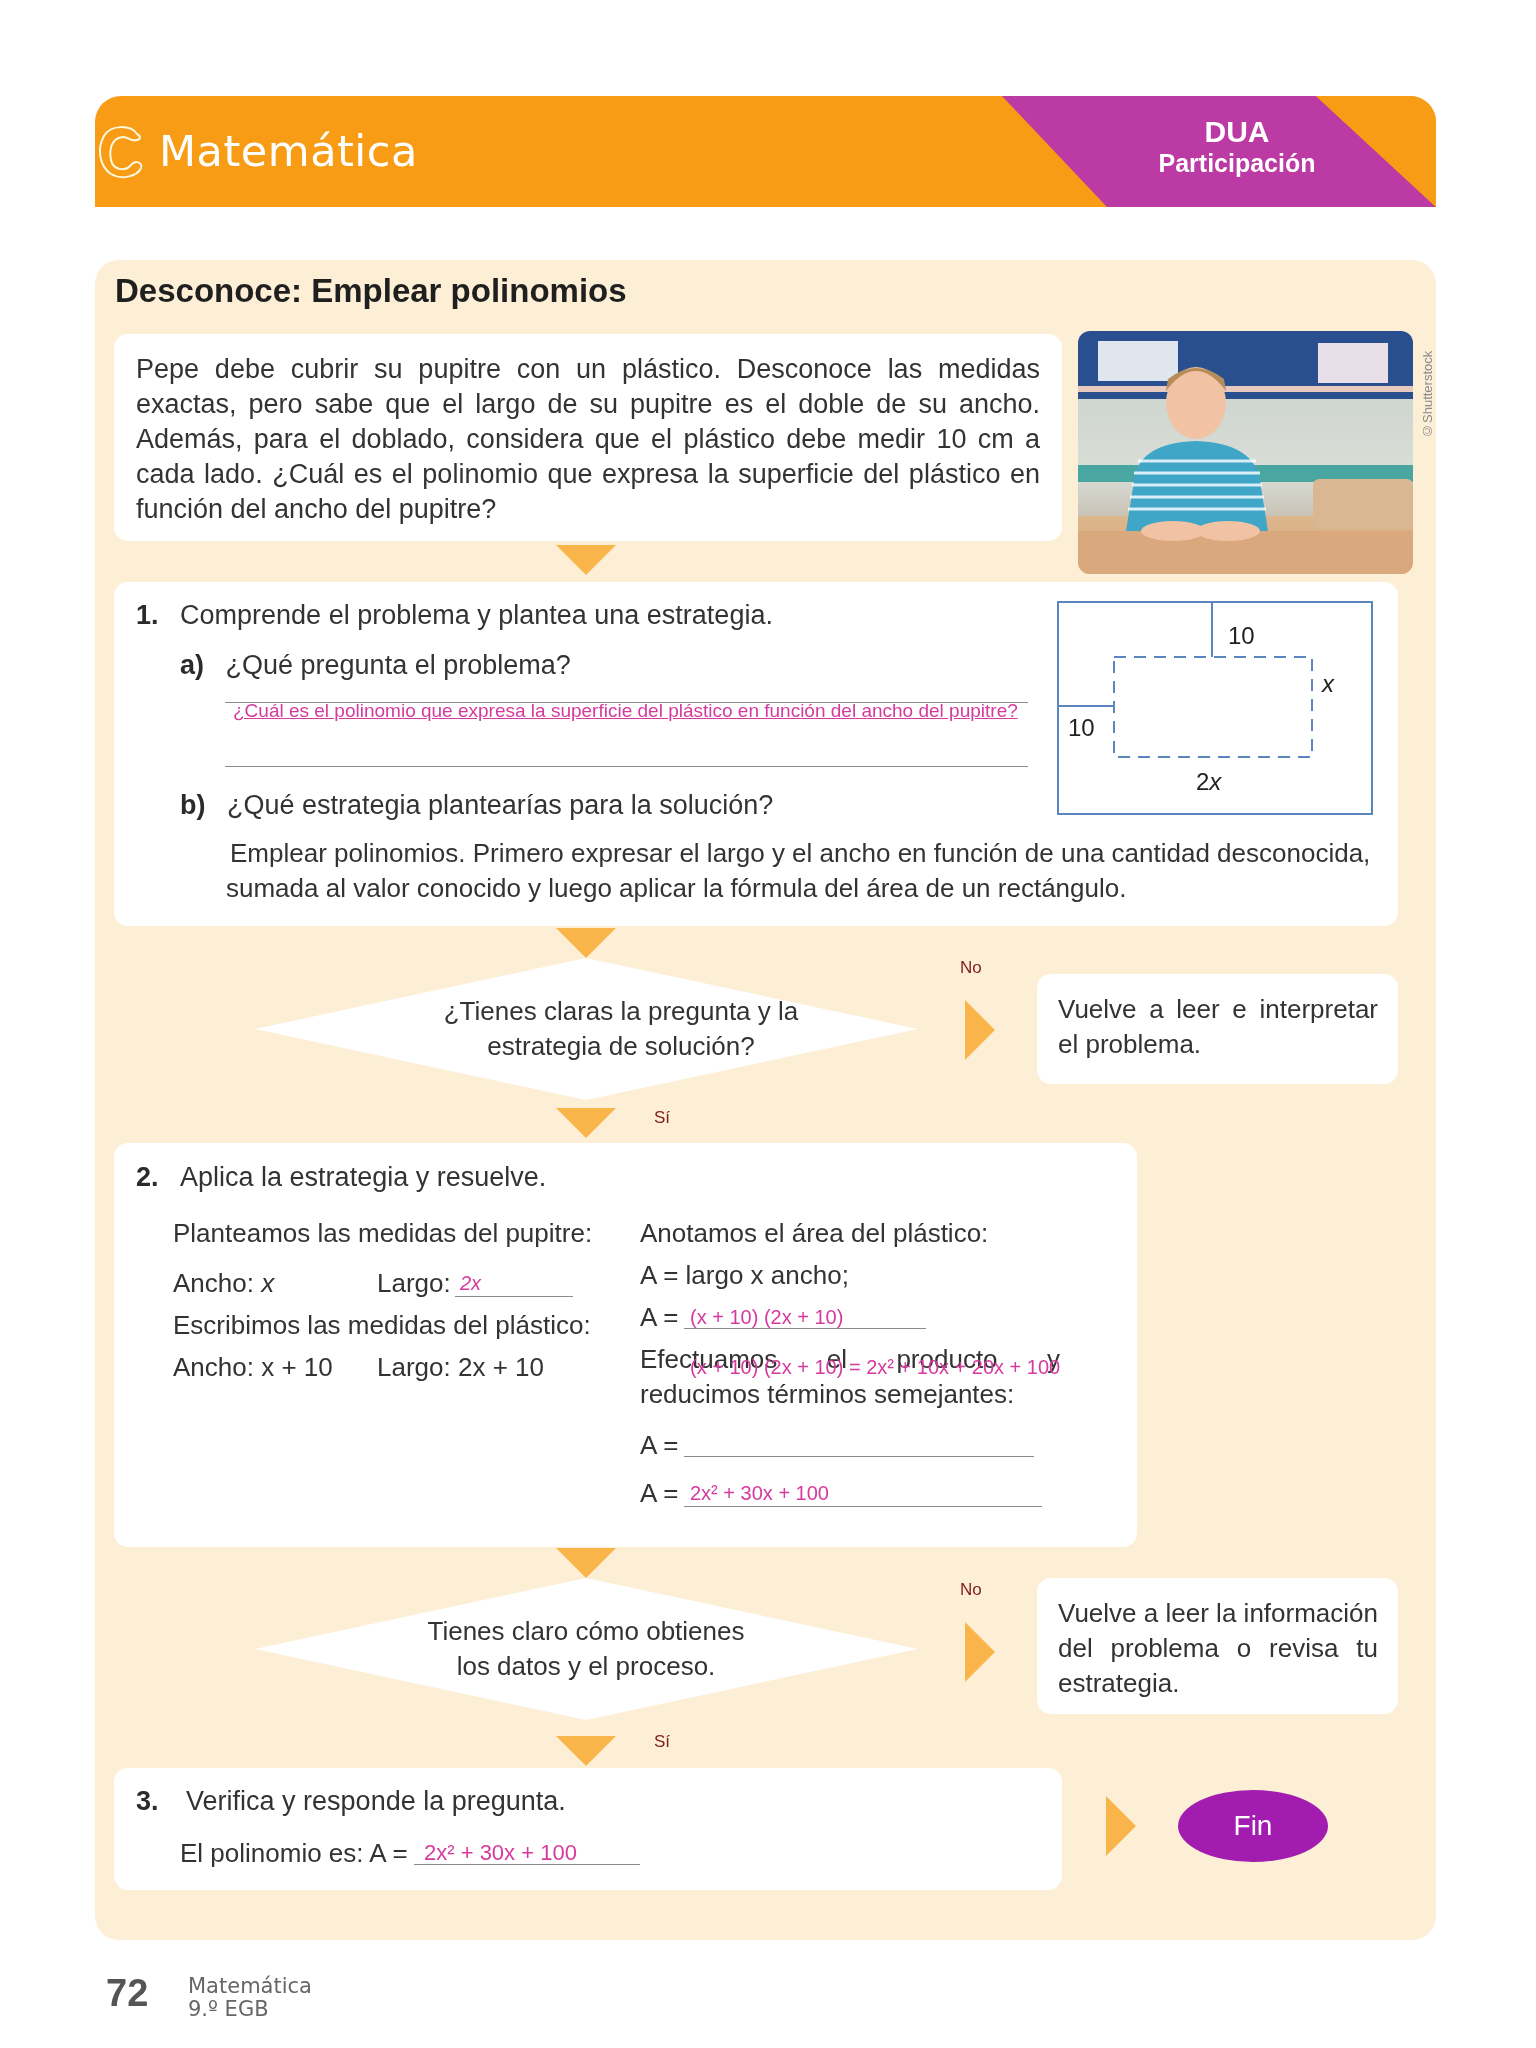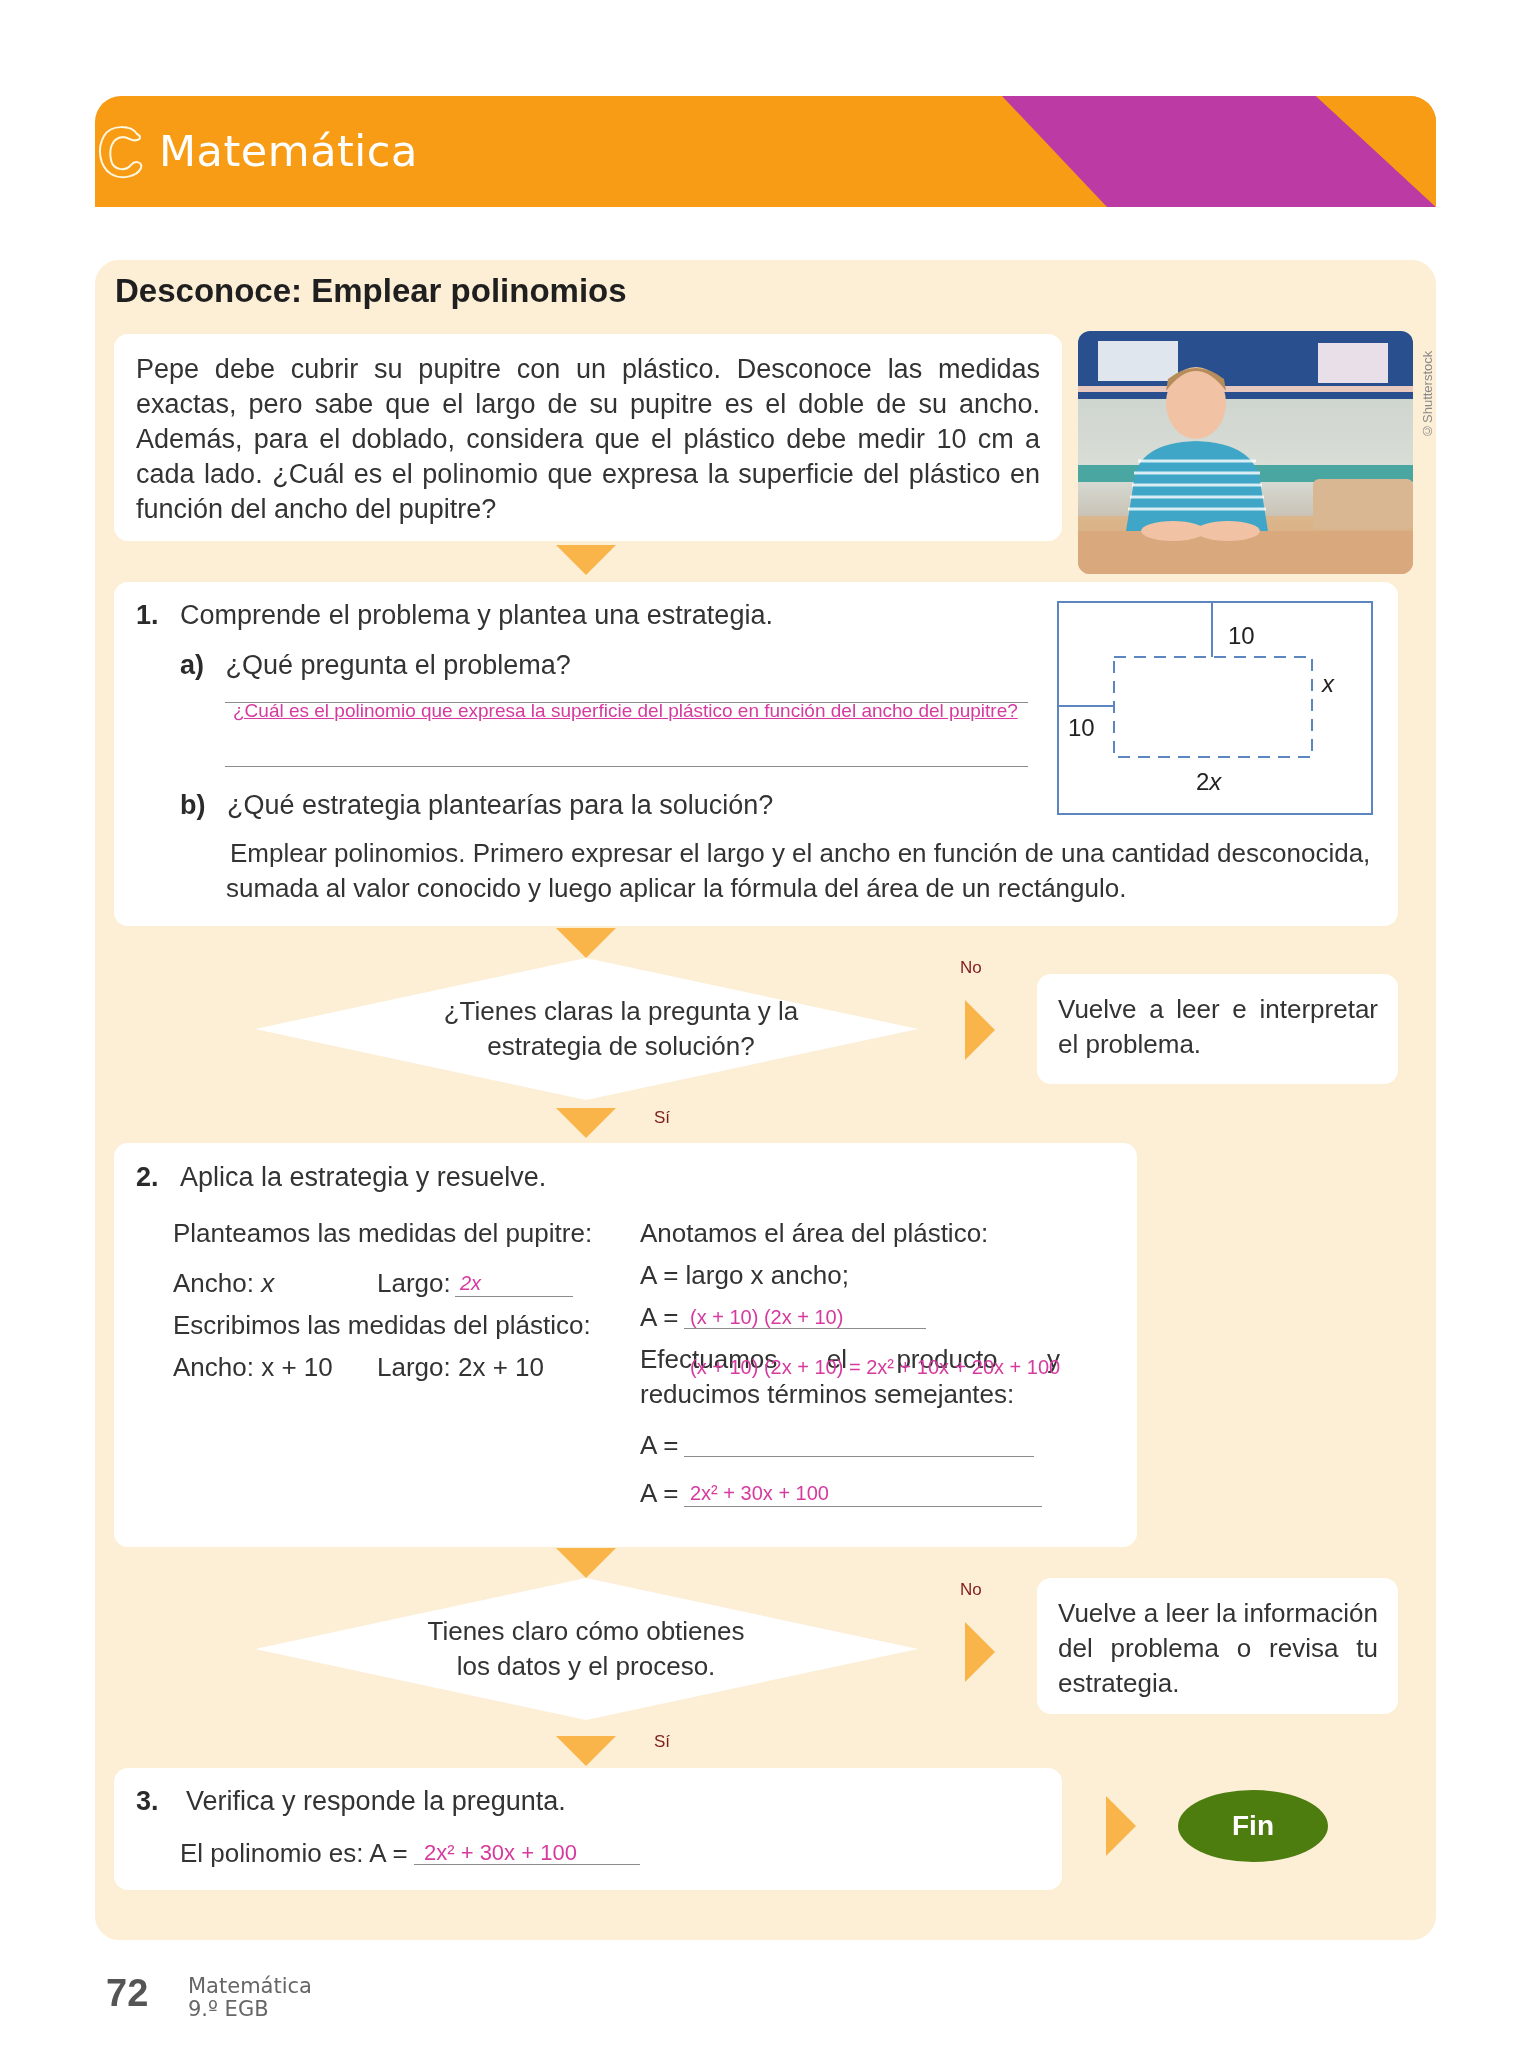--- a/index.html
+++ b/index.html
@@ -69,39 +69,43 @@
     .body-text { position: absolute; font-size: 26px; line-height: 35px; color: #333; }
 
     .diamond { position: absolute; }
     .diamond-text {
       position: absolute; text-align: center; font-size: 26px; line-height: 35px; color: #333;
     }
     .no-label, .si-label { position: absolute; font-size: 17px; color: #7f1d1d; }
 
     .fin {
       position: absolute; left: 1178px; top: 1790px; width: 150px; height: 72px;
-      background: #4d7c0f; border-radius: 50%; color: #fff; font-weight: bold;
+      background: #a21caf; border-radius: 50%; color: #fff; font-weight: normal;
       font-size: 28px; line-height: 72px; text-align: center;
     }
 
     .footer-num { position: absolute; left: 106px; top: 1972px; font-size: 38px; font-weight: bold; color: #555; }
     .footer-sub { position: absolute; left: 188px; top: 1975px; font-size: 21px; line-height: 23px; color: #666; font-family: "DejaVu Sans", sans-serif; }
   </style>
 </head>
 <body>
 
 <div class="header">
   <svg class="dua-band" viewBox="0 0 1341 111" preserveAspectRatio="none">
     <polygon points="907,0 1221,0 1341,111 1341,111 1012,111" fill="#bb3aa4"></polygon>
     <polygon points="1221,0 1341,0 1341,111" fill="#f79c14"></polygon>
   </svg>
   <svg class="logo-c" viewBox="0 0 50 58">
     <path d="M40 12 C 34 3, 14 2, 7 14 C 0 26, 2 44, 14 52 C 24 58, 40 55, 44 46 C 46 40, 38 38, 34 43 C 28 50, 16 48, 14 38 C 12 28, 14 16, 26 15 C 32 15, 34 20, 40 18 C 44 17, 44 14, 40 12 Z" fill="none" stroke="#fff7e0" stroke-width="2"></path>
   </svg>
   <div class="subject">Matemática</div>
+  <div class="dua-text">
+    <div class="dua-title">DUA</div>
+    <div class="dua-sub">Participación</div>
+  </div>
 </div>
 
 <div class="panel"></div>
 <div class="strategy-title">Desconoce: Emplear polinomios</div>
 
 <div class="card" style="left:114px; top:334px; width:948px; height:207px;"></div>
 <div class="problem-text">Pepe debe cubrir su pupitre con un plástico. Desconoce las medidas exactas, pero sabe que el largo de su pupitre es el doble de su ancho. Además, para el doblado, considera que el plástico debe medir 10 cm a cada lado. ¿Cuál es el polinomio que expresa la superficie del plástico en función del ancho del pupitre?</div>
 
 <div class="photo">
   <svg width="335" height="243" viewBox="0 0 335 243">

